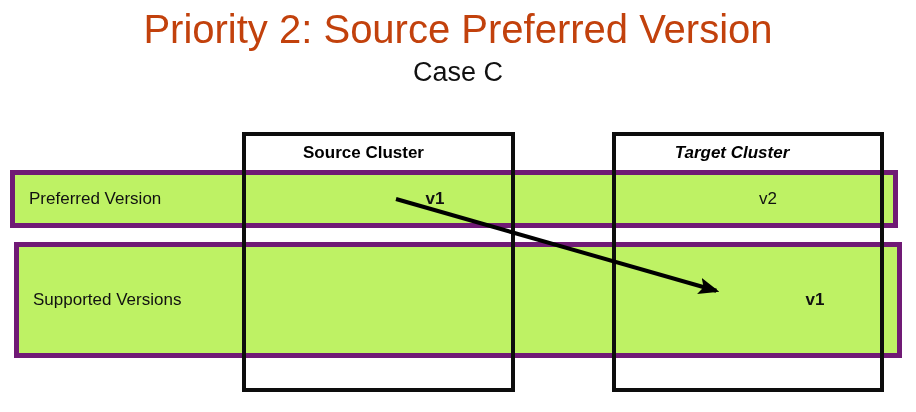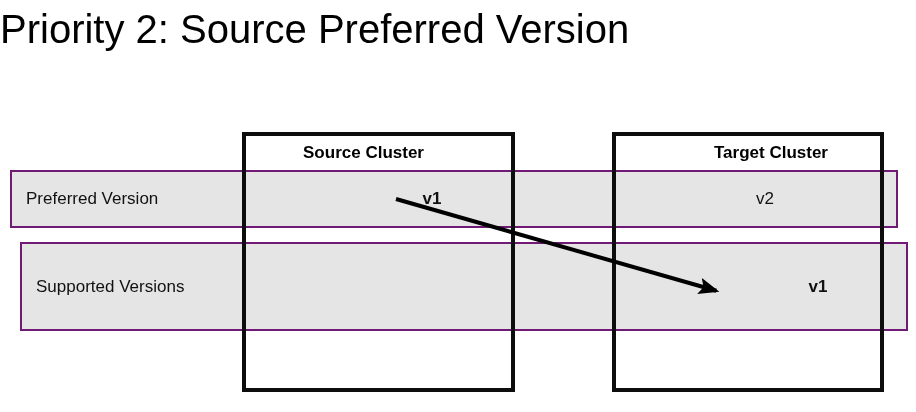--- a/index.html
+++ b/index.html
@@ -18,58 +18,59 @@
     background: #ffffff;
     overflow: hidden;
   }
 
   
   #title {
     position: absolute;
     left: 0;
     top: 6px;
     width: 916px;
+    text-align: center;
     font-size: 40px;
     font-weight: 400;
     letter-spacing: 0px;
     line-height: 46px;
-    color: #000000;
+    color: #c2410c;
     white-space: nowrap;
   }
   #subtitle {
     position: absolute;
     left: 0;
     top: 56px;
     width: 916px;
     text-align: center;
     font-size: 27px;
     font-weight: 400;
     line-height: 32px;
     color: #111111;
     white-space: nowrap;
   }
 
   
   .row-band {
     position: absolute;
-    background: #e5e5e5;
-    border: 2px solid #701a75;
+    background: #bef264;
+    border: 5px solid #701a75;
     box-sizing: border-box;
   }
   #row-preferred {
     left: 10px;
     top: 170px;
     width: 888px;
     height: 58px;
   }
   #row-supported {
-    left: 20px;
+    left: 14px;
     top: 242px;
     width: 888px;
-    height: 89px;
+    height: 116px;
   }
   .row-label {
     position: absolute;
     left: 14px;
     top: 0;
     height: 100%;
     display: flex;
     align-items: center;
     font-size: 17px;
     font-weight: 400;
@@ -110,38 +111,39 @@
     height: 30px;
     display: flex;
     align-items: center;
     justify-content: center;
     font-size: 17px;
     font-weight: bold;
     color: #000000;
     white-space: nowrap;
   }
   #title-source { left: 242px; width: 243px; }
-  #title-target { left: 631px; width: 280px; }
+  #title-target { left: 592px; width: 280px; font-style: italic; }
 
   
   #arrow-layer {
     position: absolute;
     left: 0;
     top: 0;
     width: 916px;
     height: 412px;
     pointer-events: none;
   }
 </style>
 </head>
 <body>
 
 <div id="slide">
 
   <div id="title">Priority 2: Source Preferred Version</div>
+  <div id="subtitle">Case C</div>
 
   <div class="row-band" id="row-preferred">
     <span class="row-label">Preferred Version</span>
     <span class="row-cell cell-source bold">v1</span>
     <span class="row-cell cell-target">v2</span>
   </div>
 
   <div class="row-band" id="row-supported">
     <span class="row-label">Supported Versions</span>
     <span class="row-cell cell-target bold">v1</span>

